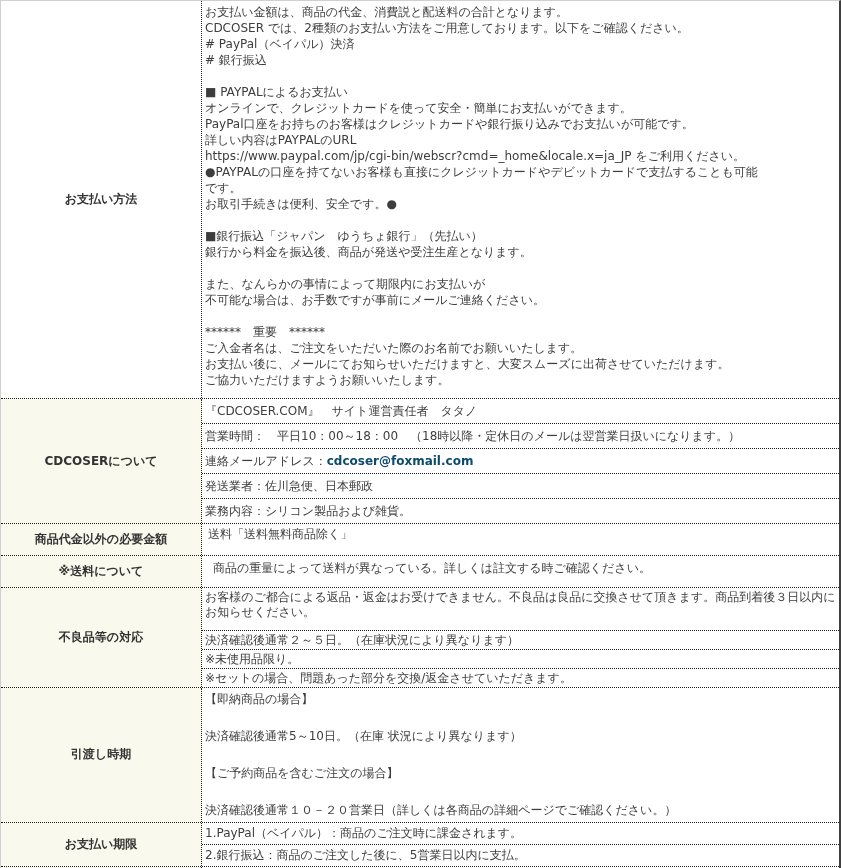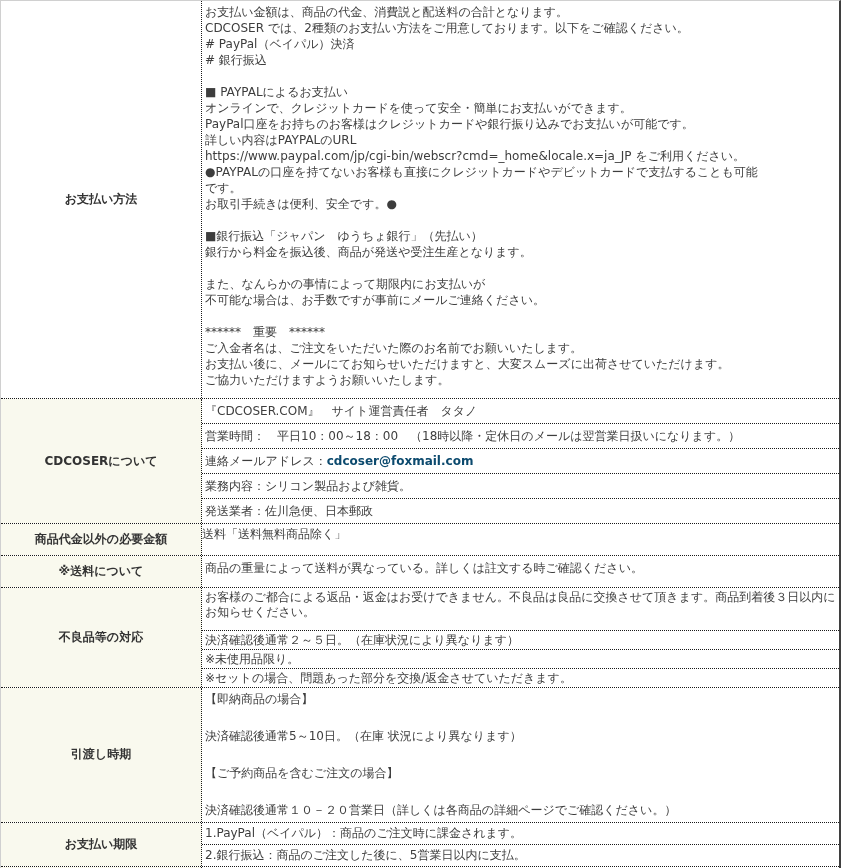--- a/index.html
+++ b/index.html
@@ -33,22 +33,22 @@
   .content-text { padding:3px 3px 2px 3px; line-height:16px; white-space:pre-line; }
   .row-payment-method .content-text { min-height:392px; }
   .subrow {
     border-bottom:1px dotted #1a1a1a;
     padding:6px 3px 5px 3px; line-height:13px; white-space:pre-line;
   }
   .subrow:last-child { border-bottom:none; }
   .row-defective .subrow { padding:2px 3px 1px 3px; line-height:15px; }
   .row-defective .subrow-first { padding-bottom:10px; }
   .row-deadline .subrow { padding:4px 3px 4px 3px; }
-  .row-extra-fees .content-text { padding:4px 0; line-height:13px; }
-  .row-shipping-note .content-text { padding:6px 3px; line-height:13px; }
+  .row-extra-fees .content-text { padding:4px 6px; line-height:13px; }
+  .row-shipping-note .content-text { padding:6px 11px; line-height:13px; }
   .row-delivery .content-text { padding:2px 3px; line-height:18.5px; }
   .row-return-deadline .content-text,
   .row-return-shipping .content-text { padding:1px 3px; line-height:13px; }
   b.email { font-weight:bold; color:#0c4a6e; }
 </style>
 </head>
 <body>
 
 <div class="page">
   <div class="shop-table">
@@ -82,22 +82,22 @@
 ご協力いただけますようお願いいたします。</div>
       </div>
     </div>
 
     <div class="row row-about">
       <div class="cell-label">CDCOSERについて</div>
       <div class="cell-content">
         <div class="subrow">『CDCOSER.COM』　サイト運営責任者　タタノ</div>
         <div class="subrow">営業時間：　平日10：00～18：00　（18時以降・定休日のメールは翌営業日扱いになります。）</div>
         <div class="subrow"><span>連絡メールアドレス：</span><b class="email">cdcoser@foxmail.com</b></div>
+        <div class="subrow">発送業者：佐川急便、日本郵政</div>
         <div class="subrow">業務内容：シリコン製品および雑貨。</div>
-        <div class="subrow">発送業者：佐川急便、日本郵政</div>
       </div>
     </div>
 
     <div class="row row-extra-fees">
       <div class="cell-label">商品代金以外の必要金額</div>
       <div class="cell-content">
         <div class="content-text">送料「送料無料商品除く」</div>
       </div>
     </div>
 

